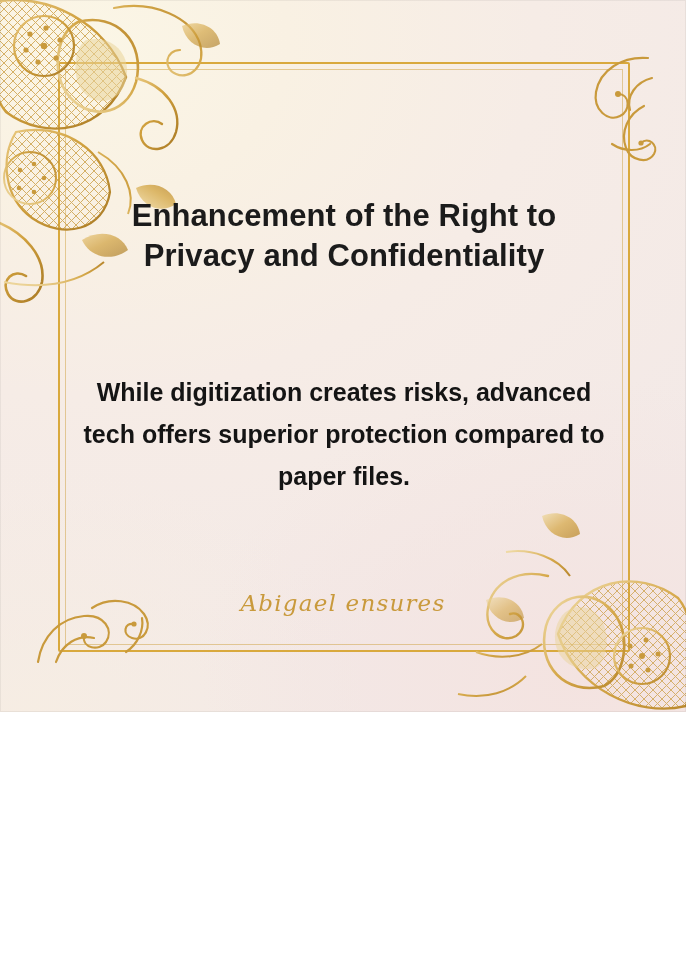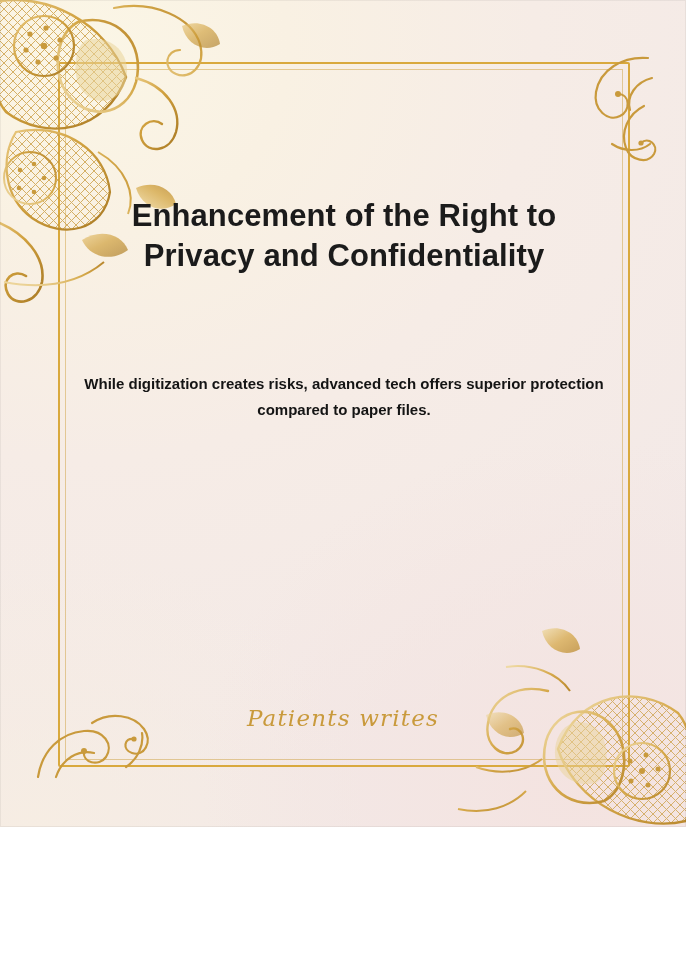--- a/index.html
+++ b/index.html
@@ -6,21 +6,21 @@
     margin: 0;
     padding: 0;
     background: #ffffff;
   }
   body {
     font-family: "Liberation Sans", sans-serif;
   }
   .card {
     position: relative;
     width: 686px;
-    height: 827px;
+    height: 712px;
     overflow: hidden;
     background:
       radial-gradient(120% 90% at 12% 6%, #fbf6e6 0%, #f9f1e3 25%, #f6ece6 55%, #f3e9e7 100%);
   }
   
   .wash {
     position: absolute;
     inset: 0;
     background:
       radial-gradient(80% 60% at 85% 95%, rgba(244,226,223,0.85) 0%, rgba(246,235,228,0.0) 70%),
@@ -68,21 +68,21 @@
     line-height: 1.28;
     font-weight: 700;
     color: #1b1b1b;
     margin: 0 10px 0 10px;
     letter-spacing: 0.1px;
   }
   .body-blocks {
     margin-top: 96px;
   }
   .para {
-    font-size: 15px;
+    font-size: 25px;
     line-height: 1.68;
     font-weight: 700;
     color: #141414;
     margin: 0 0 34px 0;
     padding: 0 4px;
   }
   .para:last-child { margin-bottom: 0; }
 
   .signature {
     position: absolute;
@@ -228,16 +228,16 @@
     </svg>
   </div>
 
   <div class="content">
     <h1 class="title">Enhancement of the Right to Privacy and Confidentiality</h1>
     <div class="body-blocks">
       <p class="para">While digitization creates risks, advanced tech offers superior protection compared to paper files.</p>
     </div>
   </div>
 
-  <div class="signature">Patients writes</div>
+  <div class="signature">Abigael ensures</div>
 
   <div class="edge"></div>
 </div>
 
 </body></html>

